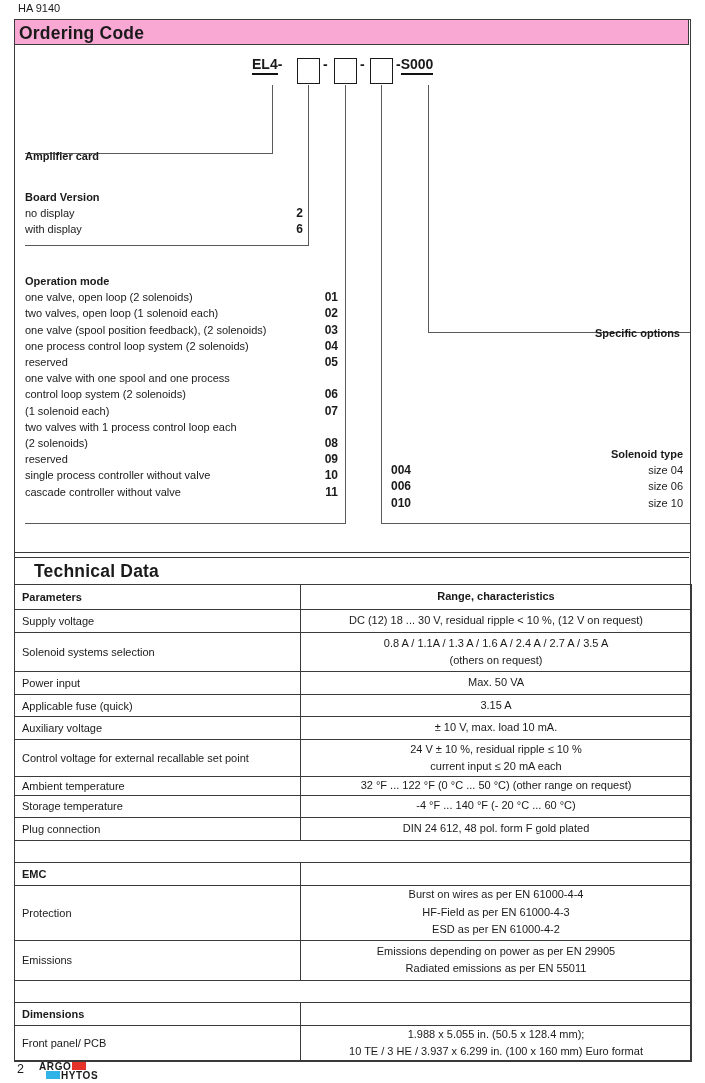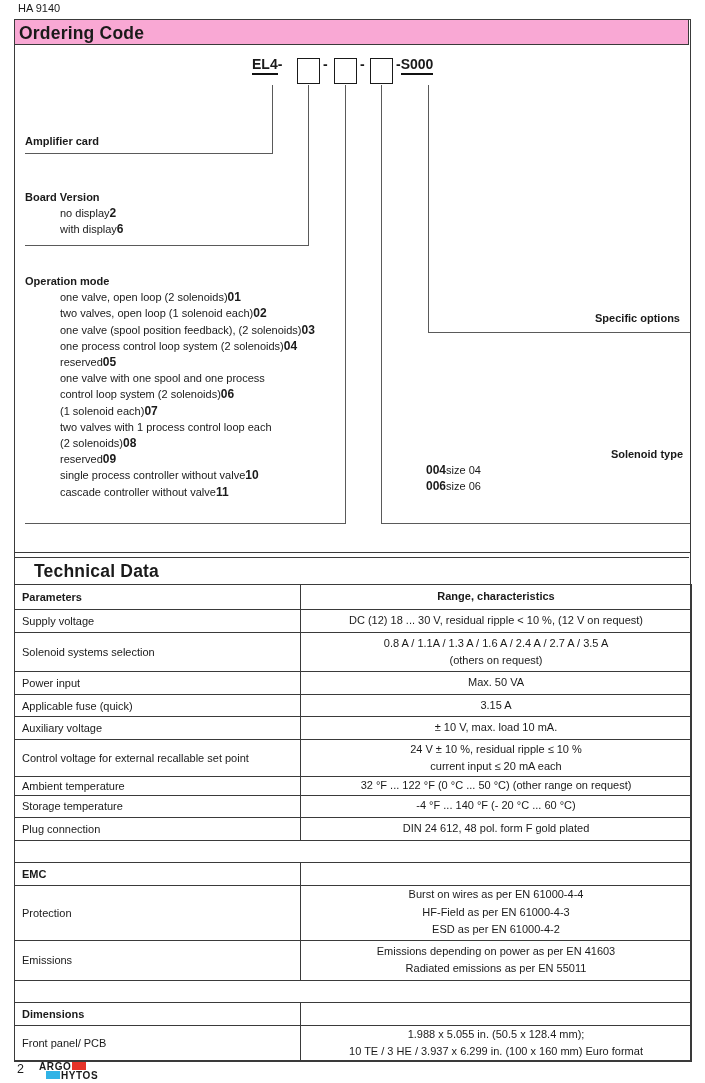--- a/index.html
+++ b/index.html
@@ -14,24 +14,24 @@
                   box-sizing:border-box;line-height:26px;padding-left:4px;background:#f9a8d4;}
   .tech-sep1{position:absolute;left:14px;top:552px;width:676px;height:1px;background:#3a3a3a;}
   .tech-titlebox{position:absolute;left:14px;top:557px;width:675px;height:27px;border-top:1px solid #3a3a3a;
                  box-sizing:border-box;line-height:27px;padding-left:20px;}
   
   .code-txt{position:absolute;font-size:14px;font-weight:bold;white-space:nowrap;}
   .u{border-bottom:2px solid #111;padding-bottom:1px;}
   .code-box{position:absolute;width:21px;height:24px;border:1.5px solid #1a1a1a;background:#fff;}
   .vline{position:absolute;width:1px;background:#5a5a5a;}
   .hline{position:absolute;height:1px;background:#5a5a5a;}
-  .lbl{font-size:11px;}
+  .lbl{font-size:11px;margin-top:15px;}
   .blk{position:absolute;font-size:11px;line-height:16.2px;}
   .blk .hd{font-weight:bold;}
-  .row{display:flex;justify-content:flex-start;align-items:baseline;margin-left:35px;}
+  .row{display:flex;justify-content:space-between;align-items:baseline;}
   .code-num{font-weight:bold;font-size:12px;}
   
   table.tech{position:absolute;left:14px;top:584px;width:677px;border-collapse:collapse;table-layout:fixed;
              font-size:11px;}
   table.tech td{border:1px solid #3a3a3a;padding:0;vertical-align:middle;}
   td.p{padding-left:7px !important;text-align:left;}
   td.v{text-align:center;line-height:17.5px;}
   td.gapcell{border-left:1px solid #3a3a3a;border-right:1px solid #3a3a3a;}
   
   .pageno{position:absolute;left:17px;top:1062px;font-size:12.5px;}
@@ -151,20 +151,24 @@
   <div class="blk" style="left:391px;top:446px;width:292px;">
     <div class="hd" style="text-align:right;">Solenoid type</div>
     <div class="row">
         <span class="code-num">004</span>
         <span>size 04</span>
       </div>
     <div class="row">
         <span class="code-num">006</span>
         <span>size 06</span>
       </div>
+    <div class="row">
+        <span class="code-num">010</span>
+        <span>size 10</span>
+      </div>
   </div>
 
   <div class="tech-sep1"></div>
   <div class="tech-titlebox sec-title">Technical Data</div>
 
   <table class="tech">
     <colgroup>
         <col style="width:286px;">
         <col style="width:391px;">
       </colgroup>
@@ -226,21 +230,21 @@
       <td class="p">Protection</td>
       <td class="v">
             <div>Burst on wires as per EN 61000-4-4</div>
             <div>HF-Field as per EN 61000-4-3</div>
             <div>ESD as per EN 61000-4-2</div>
           </td>
     </tr>
     <tr style="height:40px;">
       <td class="p">Emissions</td>
       <td class="v">
-            <div>Emissions depending on power as per EN 41603</div>
+            <div>Emissions depending on power as per EN 29905</div>
             <div>Radiated emissions as per EN 55011</div>
           </td>
     </tr>
     <tr style="height:22px;">
           <td colspan="2" class="gapcell"></td>
         </tr>
     <tr style="height:23px;">
       <td class="p b">Dimensions</td>
       <td></td>
     </tr>

